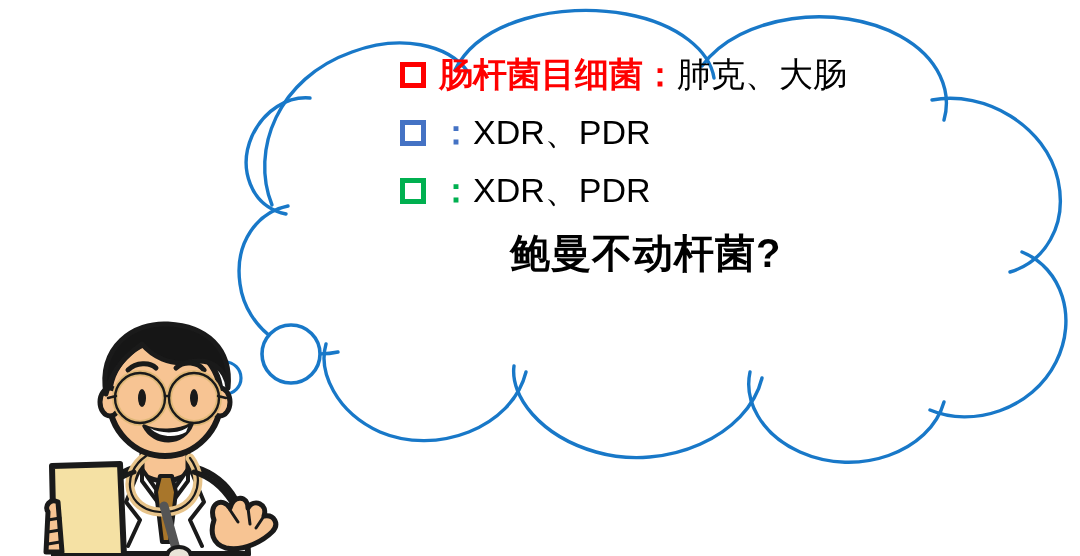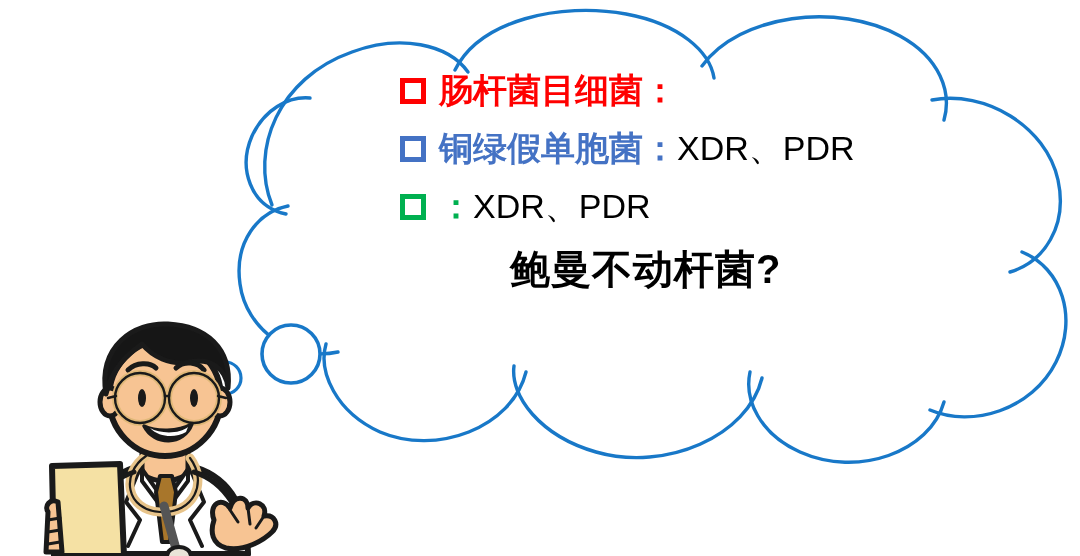--- a/index.html
+++ b/index.html
@@ -25,21 +25,21 @@
     top: 0;
     width: 1080px;
     height: 556px;
     pointer-events: none;
   }
 
   
   #cloud-text {
     position: absolute;
     left: 400px;
-    top: 62px;
+    top: 46px;
     width: 580px;
   }
   .bullet-line {
     display: flex;
     align-items: center;
     height: 58px;
     white-space: nowrap;
   }
   .bullet-box {
     display: inline-block;
@@ -132,25 +132,25 @@
       <circle cx="189" cy="396" r="9" stroke-width="2.8"></circle>
     </g>
   </svg>
 
   <div id="cloud-text">
 
     <div class="bullet-line">
       <span class="bullet-box" style="border-color:#FF0000"></span>
       <span class="term" style="color:#FF0000">肠杆菌目细菌</span>
       <span class="term" style="color:#FF0000">：</span>
+      <span class="detail">肺克、大肠</span>
     </div>
 
     <div class="bullet-line">
       <span class="bullet-box" style="border-color:#4472C4"></span>
-      <span class="term" style="color:#4472C4">铜绿假单胞菌</span>
       <span class="term" style="color:#4472C4">：</span>
       <span class="detail">XDR、PDR</span>
     </div>
 
     <div class="bullet-line">
       <span class="bullet-box" style="border-color:#00B050"></span>
       <span class="term" style="color:#00B050">：</span>
       <span class="detail">XDR、PDR</span>
     </div>
 

